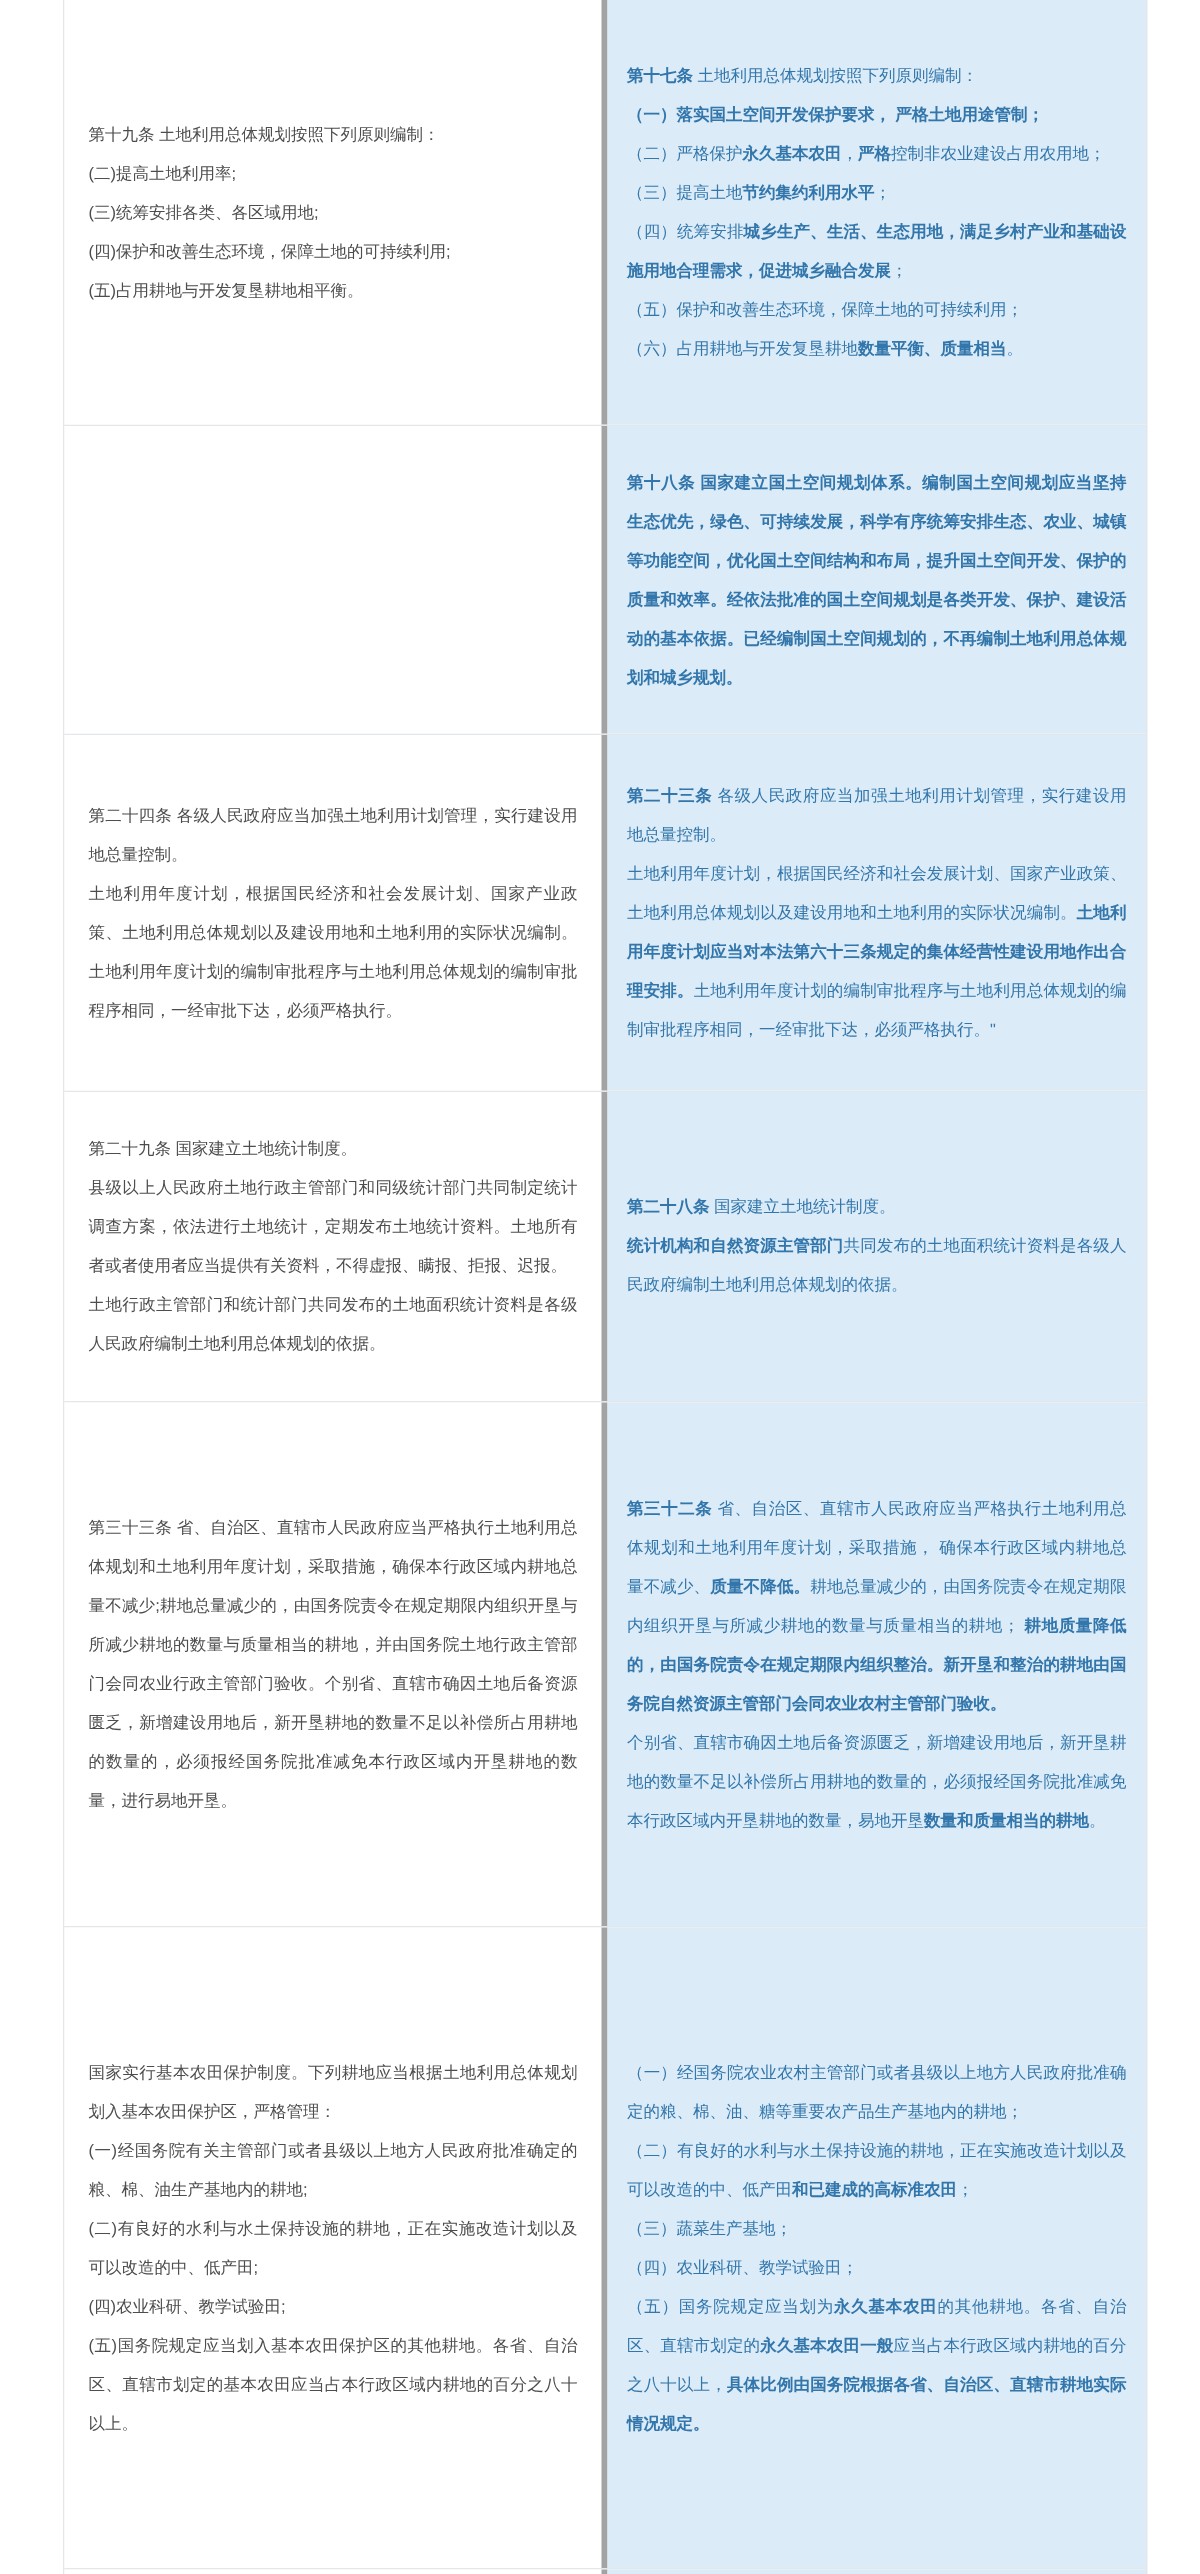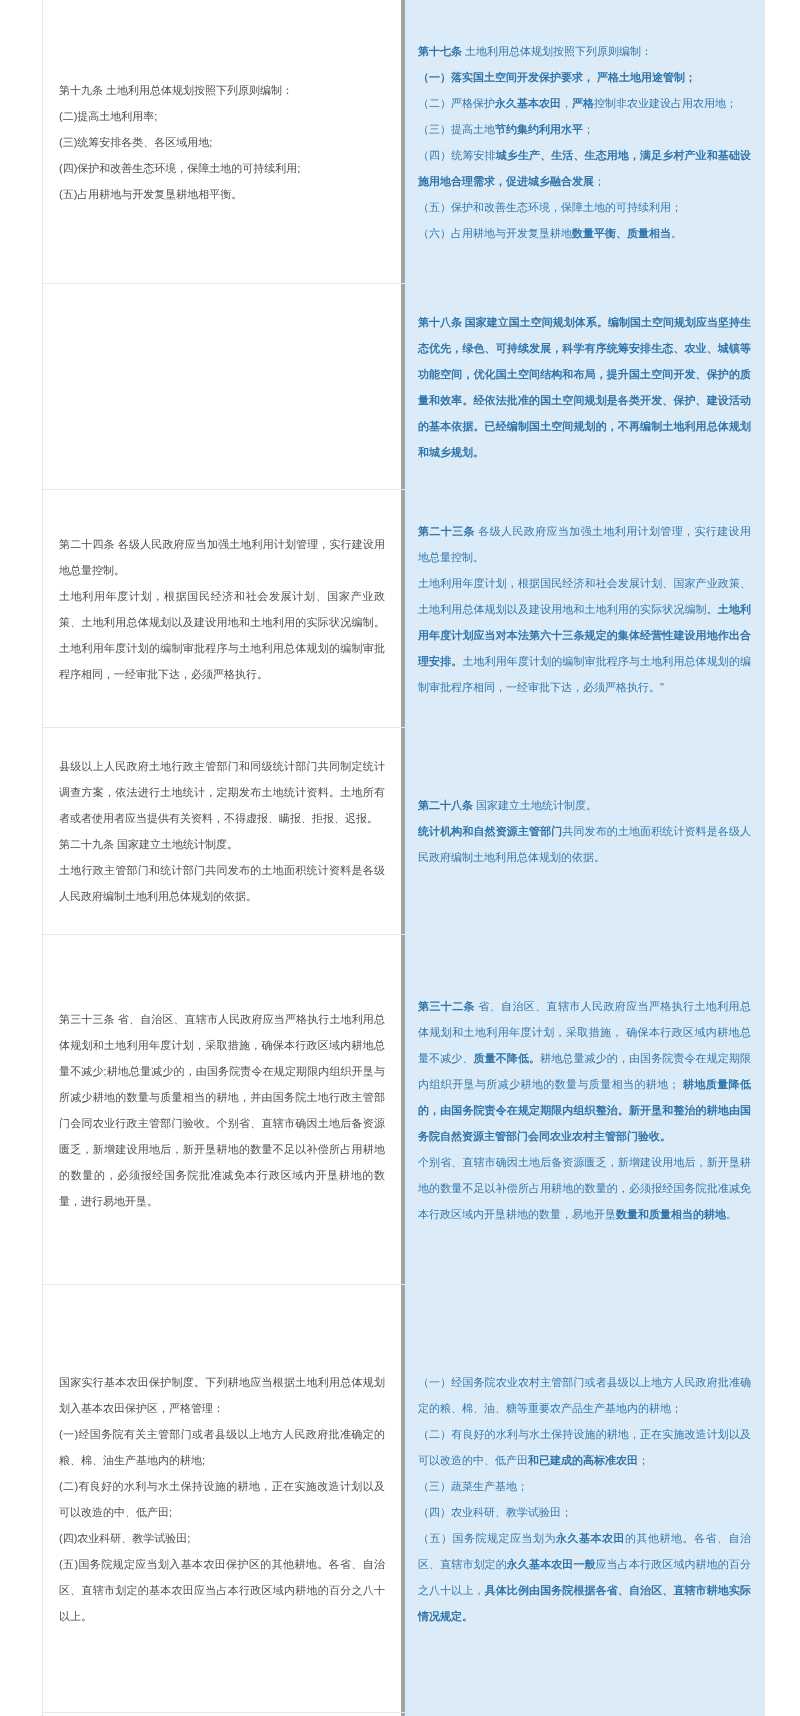--- a/index.html
+++ b/index.html
@@ -68,40 +68,40 @@
       <div class="cell new">
         <p><span class="b">第十七条</span><span> 土地利用总体规划按照下列原则编制：</span></p>
         <p><span class="b">（一）落实国土空间开发保护要求， 严格土地用途管制；</span></p>
         <p><span>（二）严格保护</span><span class="b">永久基本农田</span><span>，</span><span class="b">严格</span><span>控制非农业建设占用农用地；</span></p>
         <p><span>（三）提高土地</span><span class="b">节约集约利用水平</span><span>；</span></p>
         <p><span>（四）统筹安排</span><span class="b">城乡生产、生活、生态用地，满足乡村产业和基础设施用地合理需求，促进城乡融合发展</span><span>；</span></p>
         <p><span>（五）保护和改善生态环境，保障土地的可持续利用；</span></p>
         <p><span>（六）占用耕地与开发复垦耕地</span><span class="b">数量平衡、质量相当</span><span>。</span></p>
       </div>
     </div>
-    <div class="law-row" style="height: 206px; font-family: Liberation Serif, serif;">
+    <div class="law-row" style="height: 206px;">
       <div class="cell old"></div>
       <div class="cell new">
         <p><span class="b">第十八条 国家建立国土空间规划体系。编制国土空间规划应当坚持生态优先，绿色、可持续发展，科学有序统筹安排生态、农业、城镇等功能空间，优化国土空间结构和布局，提升国土空间开发、保护的质量和效率。经依法批准的国土空间规划是各类开发、保护、建设活动的基本依据。已经编制国土空间规划的，不再编制土地利用总体规划和城乡规划。</span></p>
       </div>
     </div>
     <div class="law-row" style="height: 238px;">
       <div class="cell old">
         <p>第二十四条 各级人民政府应当加强土地利用计划管理，实行建设用地总量控制。</p>
         <p>土地利用年度计划，根据国民经济和社会发展计划、国家产业政策、土地利用总体规划以及建设用地和土地利用的实际状况编制。土地利用年度计划的编制审批程序与土地利用总体规划的编制审批程序相同，一经审批下达，必须严格执行。</p>
       </div>
       <div class="cell new">
         <p><span class="b">第二十三条</span><span> 各级人民政府应当加强土地利用计划管理，实行建设用地总量控制。</span></p>
         <p><span>土地利用年度计划，根据国民经济和社会发展计划、国家产业政策、土地利用总体规划以及建设用地和土地利用的实际状况编制。</span><span class="b">土地利用年度计划应当对本法第六十三条规定的集体经营性建设用地作出合理安排。</span><span>土地利用年度计划的编制审批程序与土地利用总体规划的编制审批程序相同，一经审批下达，必须严格执行。"</span></p>
       </div>
     </div>
     <div class="law-row" style="height: 207px;">
       <div class="cell old">
+        <p>第二十九条 国家建立土地统计制度。</p>
         <p>县级以上人民政府土地行政主管部门和同级统计部门共同制定统计调查方案，依法进行土地统计，定期发布土地统计资料。土地所有者或者使用者应当提供有关资料，不得虚报、瞒报、拒报、迟报。</p>
-        <p>第二十九条 国家建立土地统计制度。</p>
         <p>土地行政主管部门和统计部门共同发布的土地面积统计资料是各级人民政府编制土地利用总体规划的依据。</p>
       </div>
       <div class="cell new">
         <p><span class="b">第二十八条</span><span> 国家建立土地统计制度。</span></p>
         <p><span class="b">统计机构和自然资源主管部门</span><span>共同发布的土地面积统计资料是各级人民政府编制土地利用总体规划的依据。</span></p>
       </div>
     </div>
     <div class="law-row" style="height: 350px;">
       <div class="cell old">
         <p>第三十三条 省、自治区、直辖市人民政府应当严格执行土地利用总体规划和土地利用年度计划，采取措施，确保本行政区域内耕地总量不减少;耕地总量减少的，由国务院责令在规定期限内组织开垦与所减少耕地的数量与质量相当的耕地，并由国务院土地行政主管部门会同农业行政主管部门验收。个别省、直辖市确因土地后备资源匮乏，新增建设用地后，新开垦耕地的数量不足以补偿所占用耕地的数量的，必须报经国务院批准减免本行政区域内开垦耕地的数量，进行易地开垦。</p>

